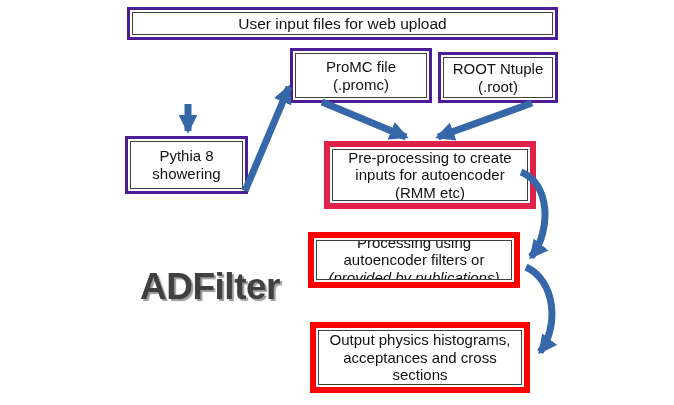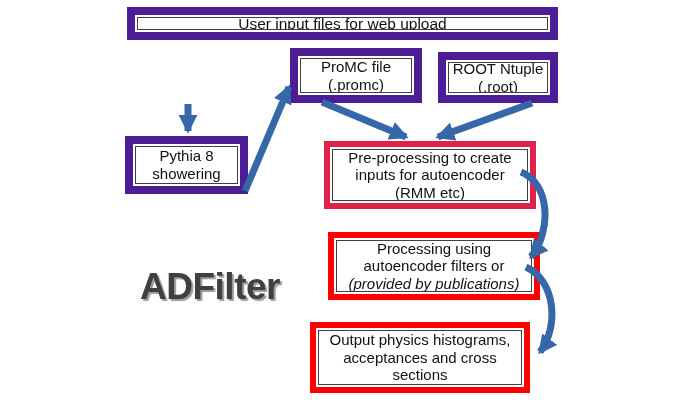--- a/index.html
+++ b/index.html
@@ -12,46 +12,46 @@
     position: relative;
     width: 674px;
     height: 405px;
     background: #ffffff;
     overflow: hidden;
   }
   .box {
     position: absolute;
     background: #ffffff;
   }
-  .box.blue    { border: 8px solid #4c1d95; }
+  .box.blue    { border: 3px solid #4c1d95; }
   .box.crimson { border: 6px solid #de2249; }
   .box.red     { border: 6px solid #ff0000; }
   .box .inner {
     position: absolute;
     inset: 2px;
     border: 1px solid #3f3f3f;
     background: #ffffff;
     display: flex;
     flex-direction: column;
     align-items: center;
     justify-content: center;
     text-align: center;
     overflow: hidden;
   }
   .box .line { font-size: 15px; line-height: 17.5px; white-space: nowrap; }
   .box.two-line .line { line-height: 18px; }
   .box .line.italic { font-style: italic; }
   #box-user-input { left: 127px; top: 7px;  width: 431px; height: 33px; }
   #box-user-input .line { font-size: 15.5px; line-height: 16px; }
   #box-lhe        { left: 127px; top: 52px;  width: 119px; height: 51px; }
-  #box-promc      { left: 290px; top: 48px;  width: 132px; height: 55px; }
+  #box-promc      { left: 290px; top: 48px;  width: 142px; height: 55px; }
   #box-root       { left: 438px; top: 52px;  width: 120px; height: 51px; }
   #box-pythia     { left: 125px; top: 136px; width: 123px; height: 58px; }
   #box-preprocessing { left: 312px; top: 141px; width: 212px; height: 68px; margin-left: 12px; }
-  #box-processing    { left: 328px; top: 232px; width: 212px; height: 68px; }
+  #box-processing    { left: 308px; top: 232px; width: 212px; height: 56px; }
   #box-output        { left: 310px; top: 322px; width: 220px; height: 71px; }
   .app-title {
     position: absolute;
     left: 130px;
     top: 266px;
     width: 160px;
     text-align: center;
     font-size: 37px;
     font-weight: bold;
     letter-spacing: -0.5px;

